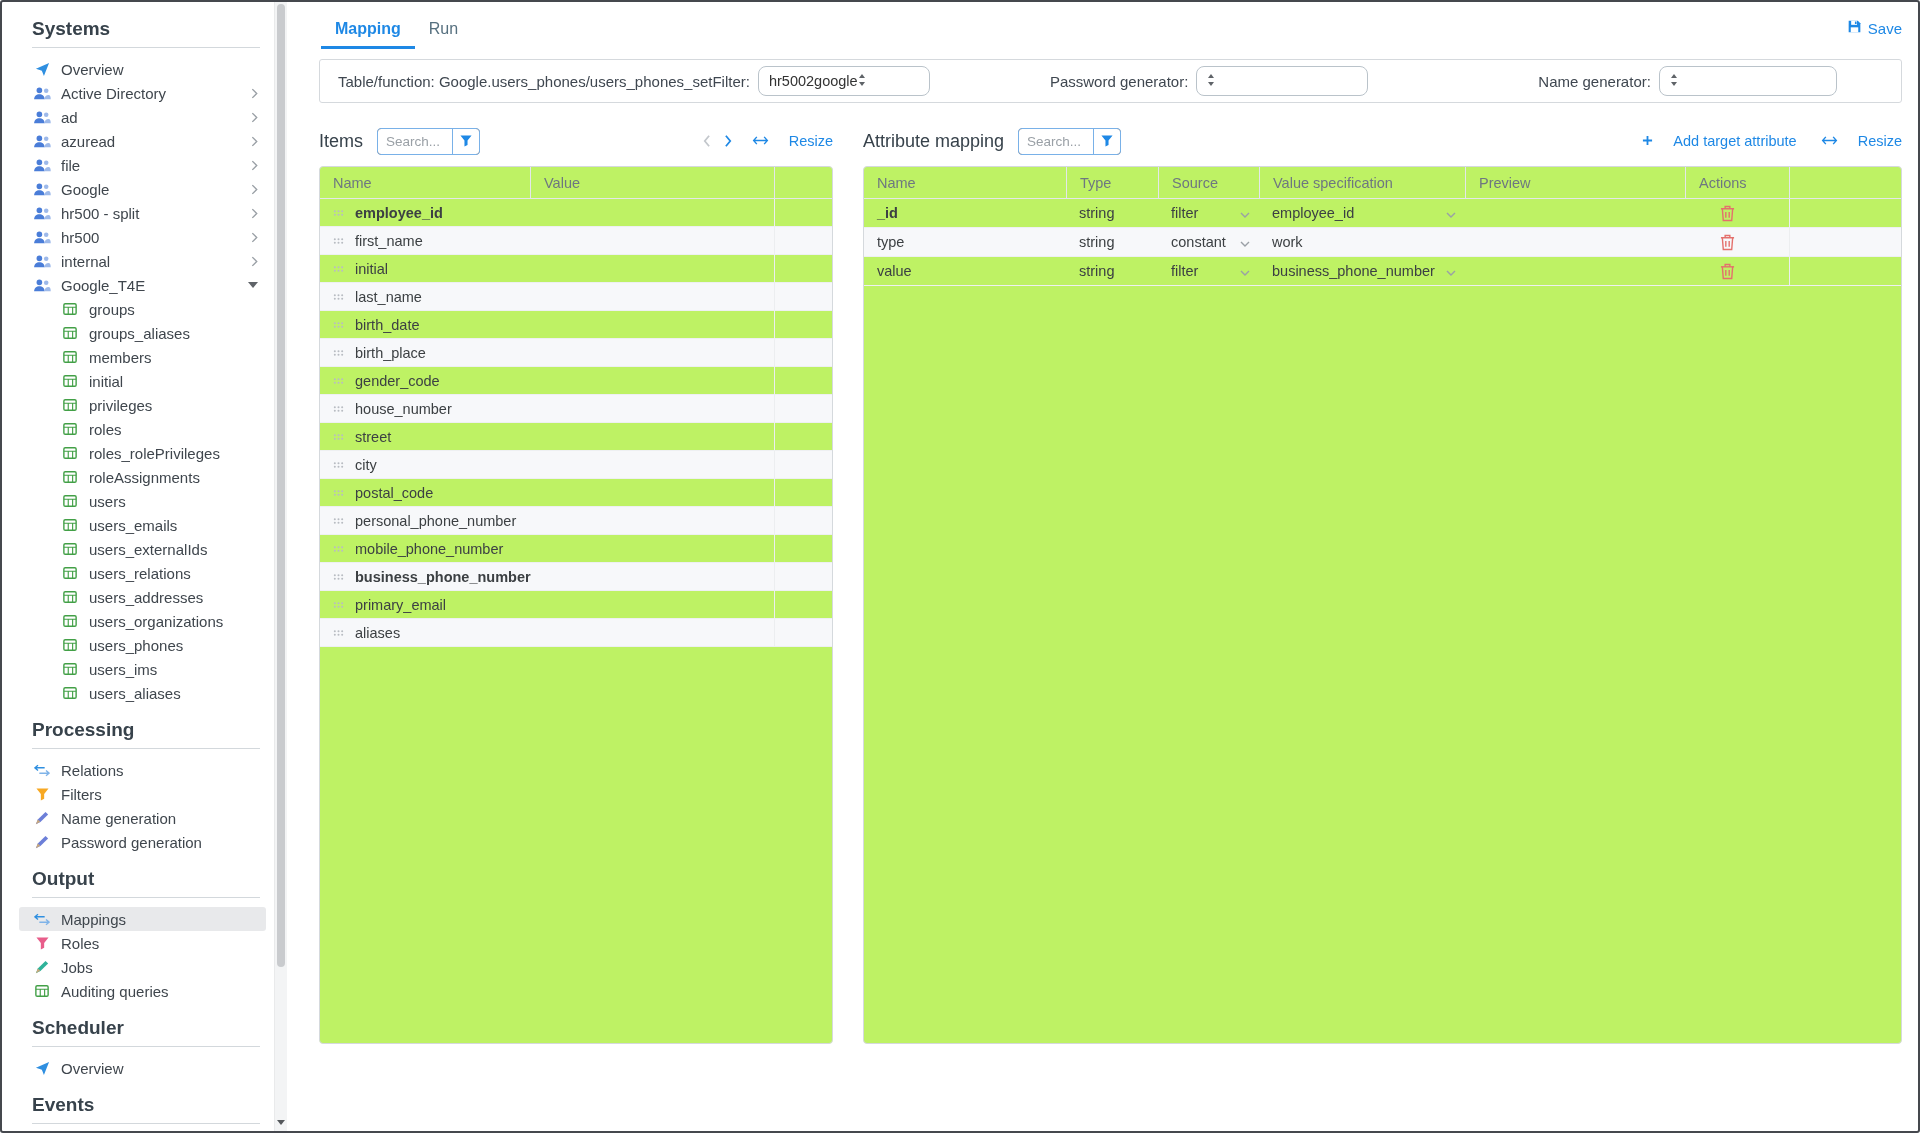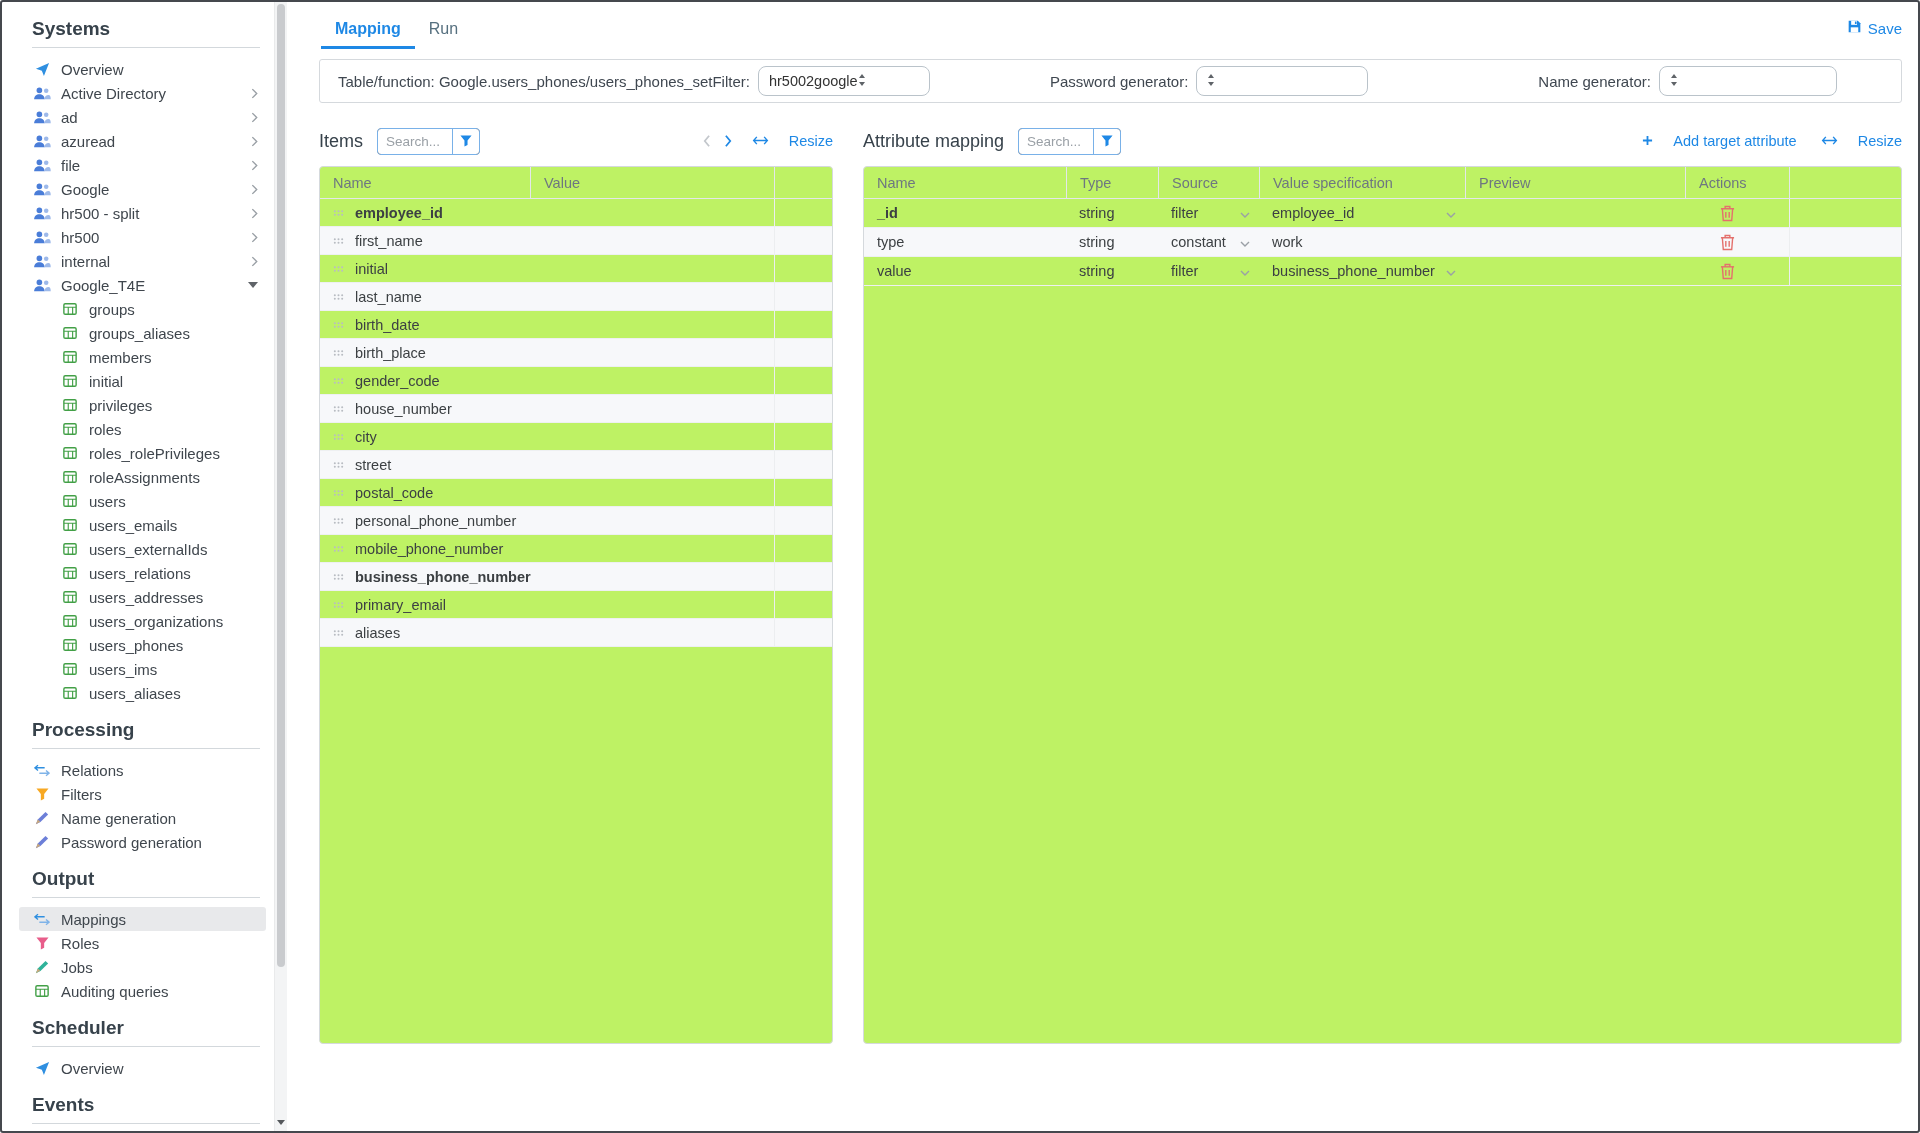--- a/index.html
+++ b/index.html
@@ -774,41 +774,41 @@
                       <g fill="#b8bcc2">
                         <circle cx="2" cy="2" r="1.1"></circle>
                         <circle cx="6" cy="2" r="1.1"></circle>
                         <circle cx="10" cy="2" r="1.1"></circle>
                         <circle cx="2" cy="6" r="1.1"></circle>
                         <circle cx="6" cy="6" r="1.1"></circle>
                         <circle cx="10" cy="6" r="1.1"></circle>
                       </g>
                     </svg>
                   </span>
+                  <span>street</span>
+                </div>
+                <div class="rc col-ivalue"></div>
+                <div class="rc col-iblank"></div>
+              </div>
+
+              <div class="irow">
+                <div class="rc col-iname">
+                  <span class="drag">
+                    <svg width="11" height="8" viewBox="0 0 12 8">
+                      <g fill="#b8bcc2">
+                        <circle cx="2" cy="2" r="1.1"></circle>
+                        <circle cx="6" cy="2" r="1.1"></circle>
+                        <circle cx="10" cy="2" r="1.1"></circle>
+                        <circle cx="2" cy="6" r="1.1"></circle>
+                        <circle cx="6" cy="6" r="1.1"></circle>
+                        <circle cx="10" cy="6" r="1.1"></circle>
+                      </g>
+                    </svg>
+                  </span>
                   <span>city</span>
-                </div>
-                <div class="rc col-ivalue"></div>
-                <div class="rc col-iblank"></div>
-              </div>
-
-              <div class="irow">
-                <div class="rc col-iname">
-                  <span class="drag">
-                    <svg width="11" height="8" viewBox="0 0 12 8">
-                      <g fill="#b8bcc2">
-                        <circle cx="2" cy="2" r="1.1"></circle>
-                        <circle cx="6" cy="2" r="1.1"></circle>
-                        <circle cx="10" cy="2" r="1.1"></circle>
-                        <circle cx="2" cy="6" r="1.1"></circle>
-                        <circle cx="6" cy="6" r="1.1"></circle>
-                        <circle cx="10" cy="6" r="1.1"></circle>
-                      </g>
-                    </svg>
-                  </span>
-                  <span>street</span>
                 </div>
                 <div class="rc col-ivalue"></div>
                 <div class="rc col-iblank"></div>
               </div>
 
               <div class="irow">
                 <div class="rc col-iname">
                   <span class="drag">
                     <svg width="11" height="8" viewBox="0 0 12 8">
                       <g fill="#b8bcc2">

